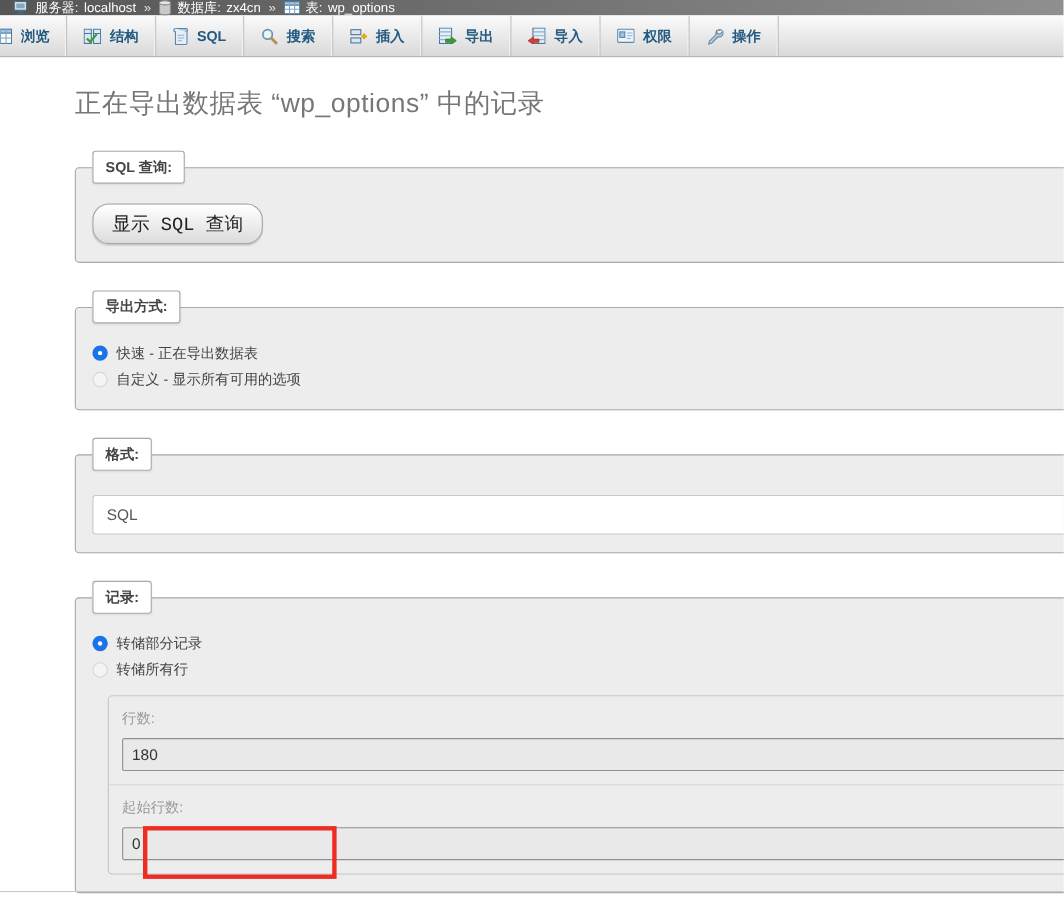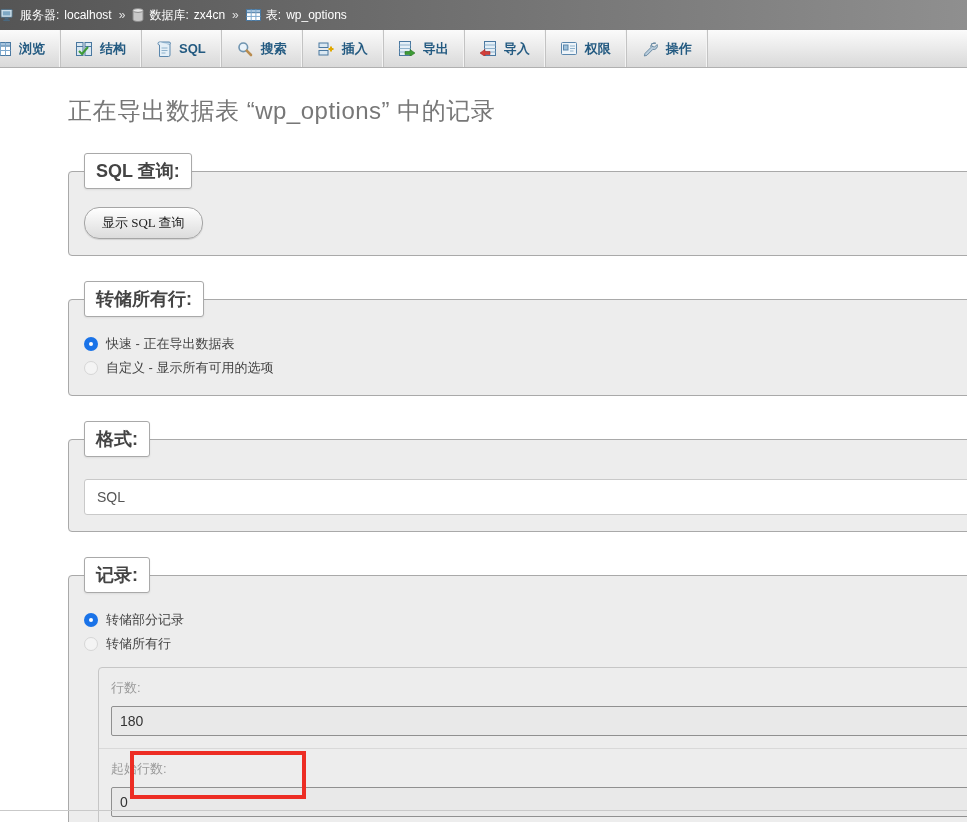--- a/index.html
+++ b/index.html
@@ -6,24 +6,24 @@
   html,body { width: 967px; height: 822px; }
   body {
     font-family: "Liberation Sans", "DejaVu Sans", sans-serif;
     background: #fff;
     position: relative;
     overflow: hidden;
   }
 
   
   .serverbar {
-    height: 30px;
+    height: 14px;
     background: linear-gradient(to right, #555555, #8f8f8f);
     display: flex; align-items: center;
-    padding-left: 0;
+    padding-left: 12px;
     color: #fff; font-size: 12px; white-space: nowrap;
   }
   .serverbar .crumb { display: flex; align-items: center; gap: 5px; }
   .serverbar .sep { color: #e2e2e2; margin: 0 7px; font-size: 12px; }
   .serverbar a.crumb-link { color: #fff; text-decoration: none; }
   .serverbar svg { display: block; }
 
   
   .tabbar {
     height: 38px;
@@ -56,33 +56,33 @@
     border-radius: 4px;
     width: 1150px;                 
     margin-top: 25px;
     padding: 14px 15px 16px 15px;
   }
   fieldset legend {
     background: #fff;
     border: 1px solid #a9a9a9;
     border-radius: 3px;
     padding: 5px 11px;
-    font-size: 18px; font-weight: bold; color: #444;
+    font-size: 13px; font-weight: bold; color: #444;
     margin-left: 0px;
     box-shadow: 0 1px 2px rgba(0,0,0,.08);
   }
 
   .pill-btn {
     display: inline-block;
     background: linear-gradient(#ffffff, #dcdcdc);
     border: 1px solid #a5a5a5;
     border-radius: 15px;
     padding: 6px 17px;
-    font-size: 13px; color: #222;
-    font-family: Liberation Serif, serif;
+    font-size: 17px; color: #222;
+    font-family: Liberation Mono, monospace;
     cursor: pointer;
     box-shadow: 0 1px 1px rgba(0,0,0,.12);
   }
   fieldset .pill-btn { margin-top: 4px; }
 
   .radio-row {
     display: flex; align-items: center; gap: 8px;
     height: 22px; margin-top: 2px;
     font-size: 13px; color: #444; cursor: pointer;
   }
@@ -285,21 +285,21 @@
 <div class="content">
 
   <h1 class="page-title">正在导出数据表 “wp_options” 中的记录</h1>
 
   <fieldset>
     <legend>SQL 查询:</legend>
     <button class="pill-btn">显示 SQL 查询</button>
   </fieldset>
 
   <fieldset>
-    <legend>转储所有行:</legend>
+    <legend>导出方式:</legend>
     <div class="radio-row">
       <span class="radio checked"></span>
       <span>快速 - 正在导出数据表</span>
     </div>
     <div class="radio-row">
       <span class="radio unchecked"></span>
       <span>自定义 - 显示所有可用的选项</span>
     </div>
   </fieldset>
 

